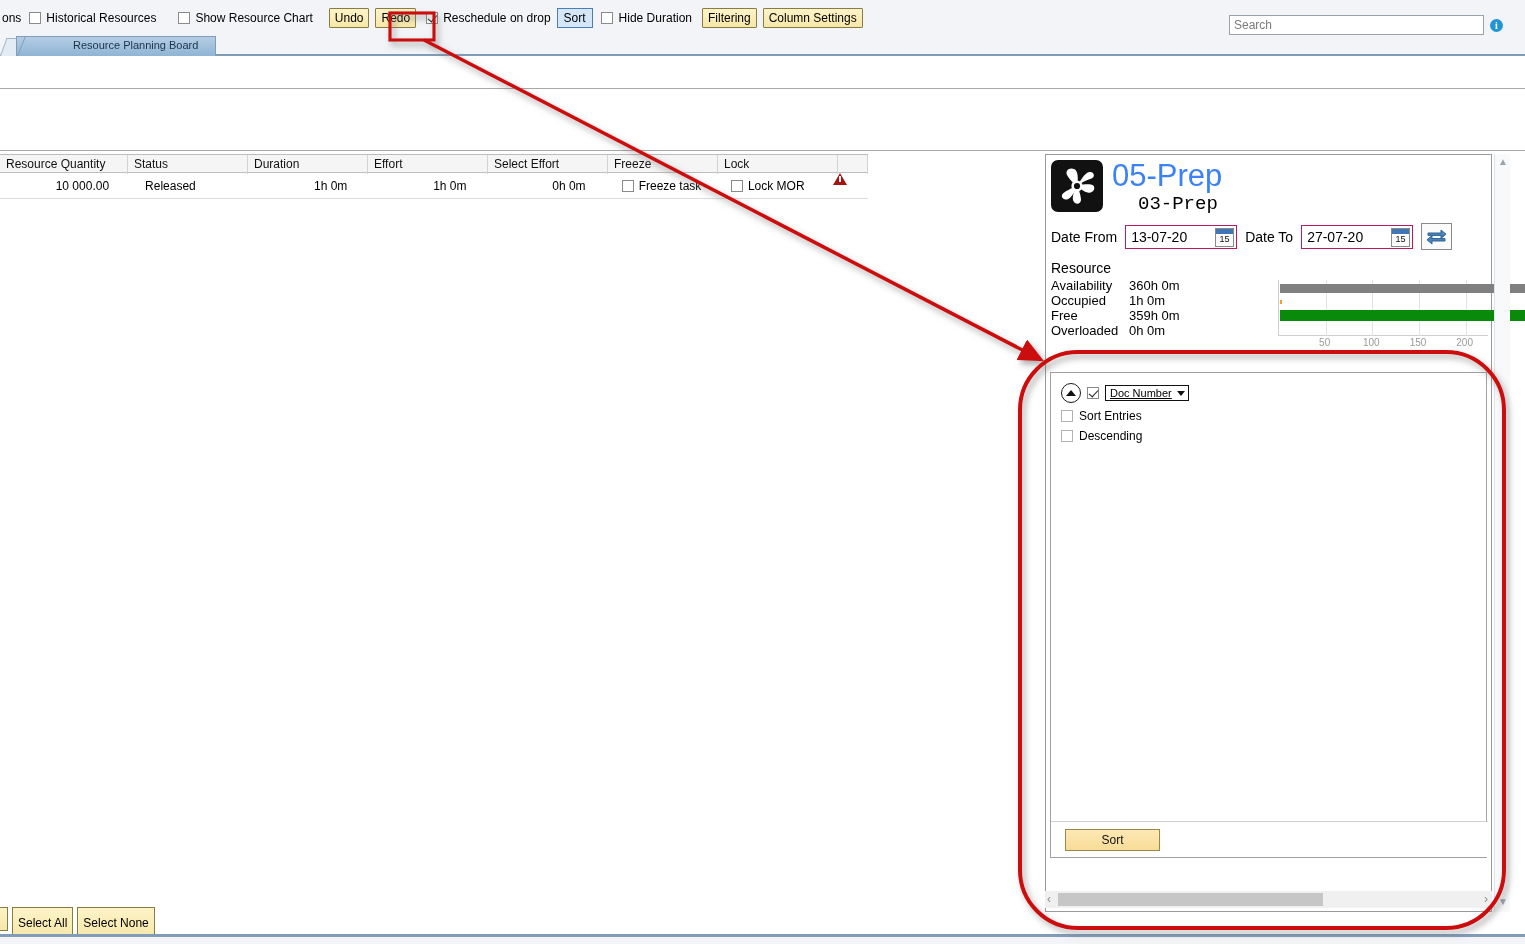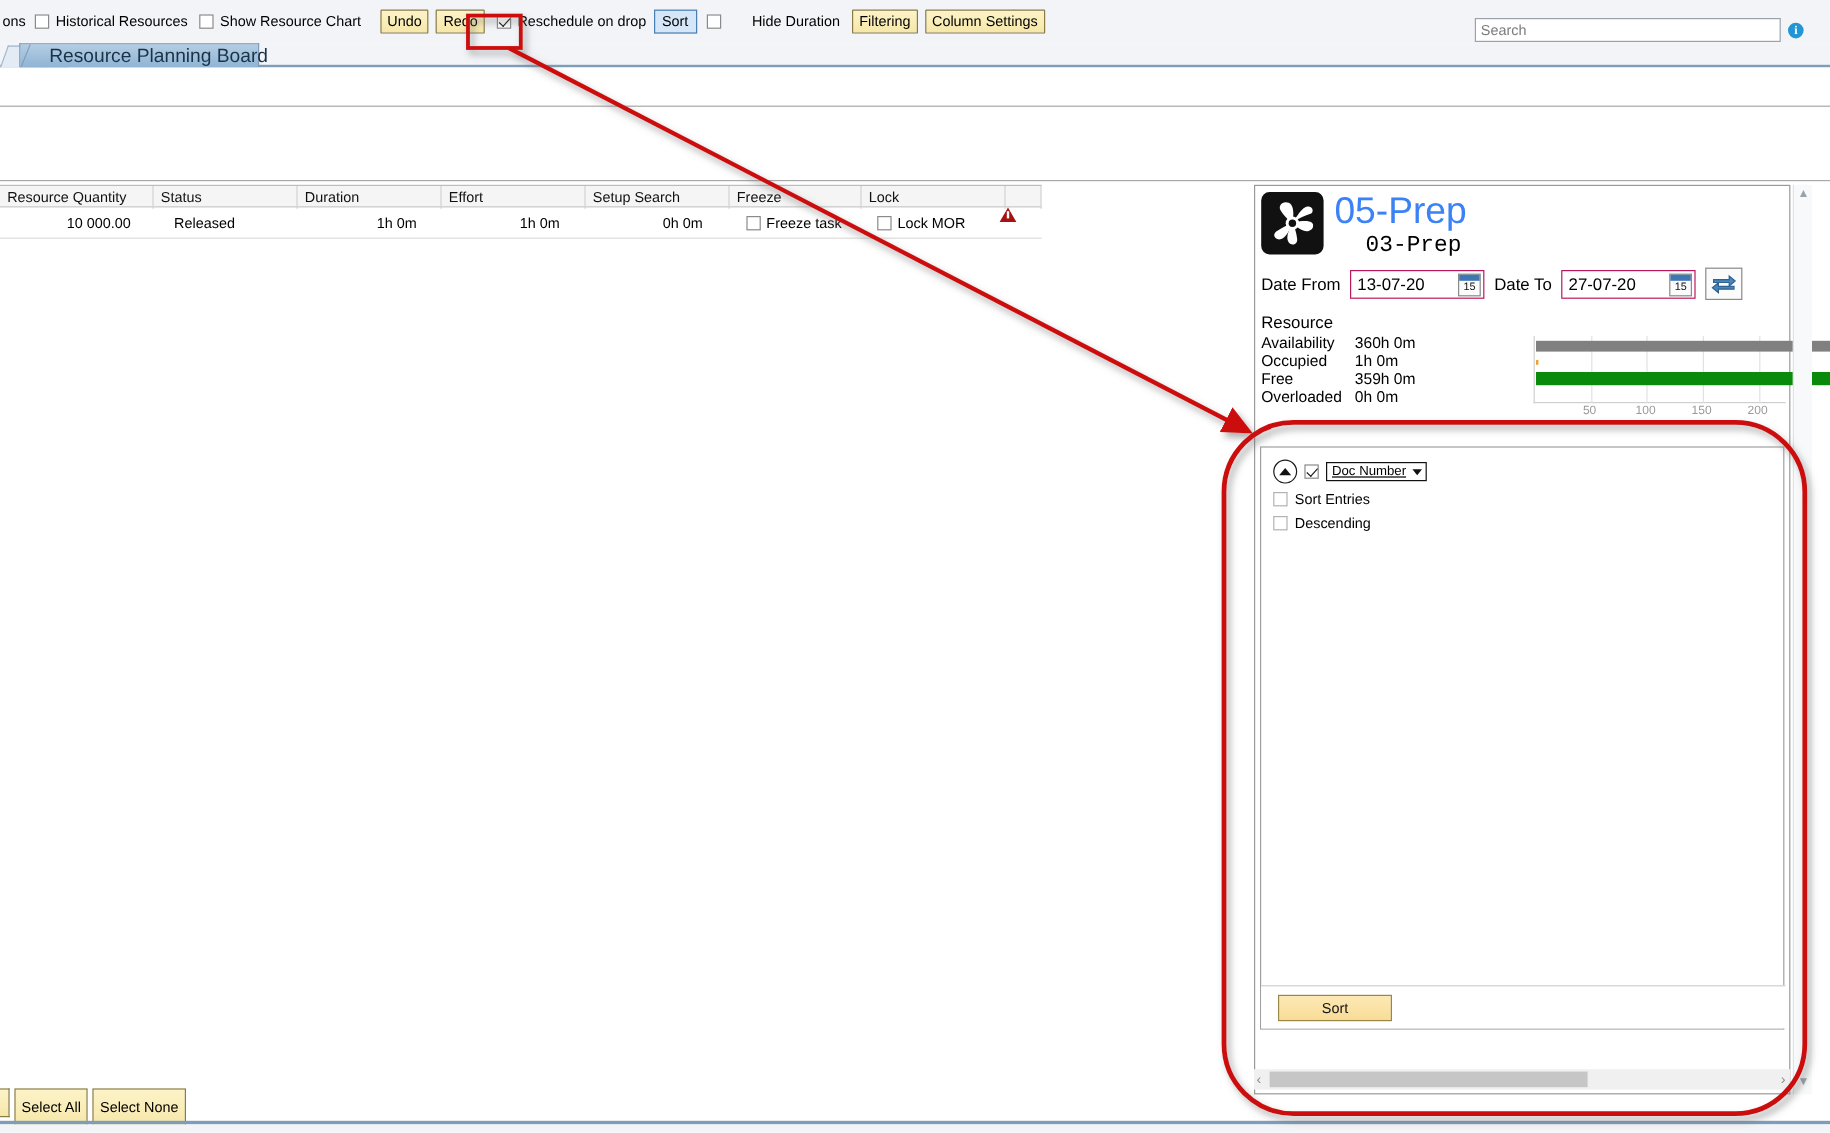--- a/index.html
+++ b/index.html
@@ -72,21 +72,21 @@
     position: absolute; left: 16px; top: 0px; height: 20px; width: 200px;
     background: linear-gradient(#b4cde4, #8fb4d4);
     border: 1px solid #7f9db9; border-bottom: none;
   }
   .tab-active .skew {
     position:absolute; left:0; top:0; width: 40px; height: 100%;
     background: linear-gradient(#b4cde4, #8fb4d4);
     border-left: 1px solid #7f9db9; transform: skewX(-22deg); transform-origin: bottom left;
   }
   .tab-label {
-    position:absolute; left: 24px; top: 2px; font-size: 16px; color:#1b3348; white-space: nowrap;
+    position:absolute; left: 56px; top: 2px; font-size: 11px; color:#1b3348; white-space: nowrap;
   }
 
   
   .divider { position:absolute; left:0; width:1525px; height:1px; background:#a8a8a8; }
 
   
   .table-area { position:absolute; left:0; top:154px; width: 868px; }
   .tbl-head {
     display:flex; height: 19px; background:#f5f5f5;
     border-top:1px solid #bdbdbd; border-bottom: 1px solid #bdbdbd;
@@ -212,33 +212,33 @@
 
 <div id="root">
 
   <div class="toolbar">
     <div class="toolbar-inner">
       <span class="plain-label">ons</span>
       <span class="tb-item">
         <span class="cbox"></span>
         <span class="tb-text">Historical Resources</span>
       </span>
-      <span class="tb-item" style="margin-left:4px;">
+      <span class="tb-item" style="margin-left:16px;">
         <span class="cbox"></span>
         <span class="tb-text">Show Resource Chart</span>
       </span>
       <button class="btn-yellow" style="margin-left:10px;">Undo</button>
       <button class="btn-yellow">Redo</button>
       <span class="tb-item" style="margin-left:4px;">
         <span class="cbox checked"></span>
         <span class="tb-text">Reschedule on drop</span>
       </span>
       <button class="btn-sort-sel">Sort</button>
       <span class="cbox" style="margin-left:2px;"></span>
-      <span class="tb-text" style="margin-left:20px;">Hide Duration</span>
+      <span class="tb-text" style="margin-left:0;">Hide Duration</span>
       <button class="btn-yellow" style="margin-left:4px;">Filtering</button>
       <button class="btn-yellow">Column Settings</button>
     </div>
 
     <div class="search-wrap">
       <input class="search-input" type="text" value="" placeholder="Search" style="">
       <span class="info-icon">i</span>
     </div>
   </div>
 
@@ -252,21 +252,21 @@
 
   <div class="divider" style="top:88px;"></div>
   <div class="divider" style="top:150px;"></div>
 
   <div class="table-area">
     <div class="tbl-head">
       <div class="th" style="width:128px;">Resource Quantity</div>
       <div class="th" style="width:120px;">Status</div>
       <div class="th" style="width:120px;">Duration</div>
       <div class="th" style="width:120px;">Effort</div>
-      <div class="th" style="width:120px;">Setup Search</div>
+      <div class="th" style="width:120px;">Select Effort</div>
       <div class="th" style="width:110px;">Freeze</div>
       <div class="th" style="width:120px;">Lock</div>
       <div class="th" style="width:30px;"></div>
     </div>
     <div class="tbl-row">
       <div class="td right" style="width:128px;">10 000.00</div>
       <div class="td" style="width:120px;">Released</div>
       <div class="td right" style="width:120px;">1h 0m</div>
       <div class="td right" style="width:120px;">1h 0m</div>
       <div class="td right" style="width:120px;">0h 0m</div>

